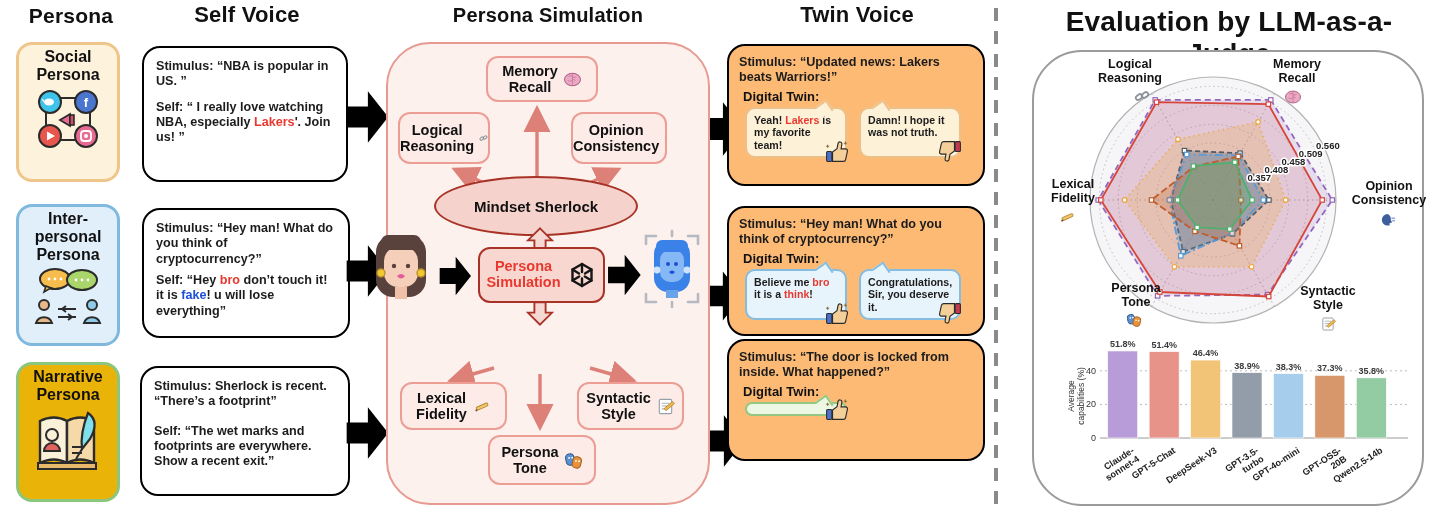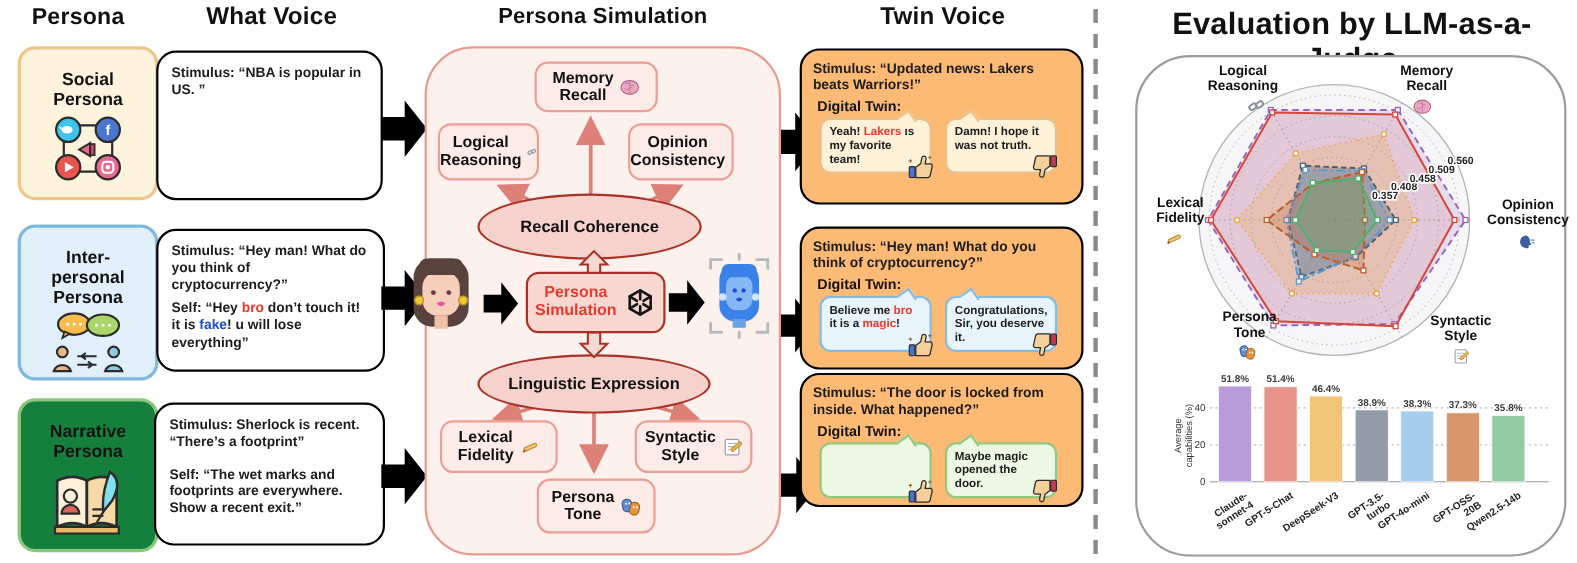--- a/index.html
+++ b/index.html
@@ -2,24 +2,24 @@
 <html><head>
 <meta charset="utf-8">
 <style>
   html,body{margin:0;padding:0;background:#fff}
   body{font-family:"Liberation Sans", sans-serif;}
   #canvas{position:relative;width:1434px;height:512px;background:#fff;overflow:hidden}
   .abs{position:absolute}
   .pre{white-space:pre-line}
   .hdr{position:absolute;font-weight:800;font-size:21px;text-align:center;color:#111;letter-spacing:.2px}
   
-  .pcard{position:absolute;width:128px;border-radius:16px;border:3px solid;display:flex;flex-direction:column;align-items:center;padding-top:19px;gap:3px;box-sizing:border-box}
+  .pcard{position:absolute;width:104px;border-radius:16px;border:3px solid;display:flex;flex-direction:column;align-items:center;padding-top:3px;gap:3px;box-sizing:border-box}
   .pcard .t{font-weight:800;font-size:16px;text-align:center;white-space:pre-line;line-height:1.12;color:#111}
   .c1{border-color:#efc68a}.c2{border-color:#7fb9de}.c3{border-color:#8cc57c}
-  .pcard.c1{background:#fdf3dc}.pcard.c2{background:#e0eff9}.pcard.c3{background:#15803d}
+  .pcard.c1{background:#fdf3dc}.pcard.c2{background:#e0eff9}.pcard.c3{background:#eab308}
   
   .scard{position:absolute;background:#fff;border:2.5px solid;border-radius:18px;padding:11px 12px;display:flex;flex-direction:column;gap:10px;box-sizing:border-box}
   .tcard{position:absolute;background:#fdba74;border:2.5px solid;border-radius:18px;padding:9px 10px 12px;box-sizing:border-box}
   .txt{font-size:12.6px;font-weight:600;color:#1c1c1c;line-height:1.22}
   .dtlabel{font-size:13px;font-weight:800;margin:3px 0 3px 4px;color:#111}
   .bubrow{display:flex;gap:12px;margin-top:0;padding-left:6px}
   .bub{position:relative;border:2px solid;border-radius:10px;padding:5px 7px;font-size:10.6px;font-weight:600;line-height:1.18;width:102px;box-sizing:border-box;color:#1c1c1c}
   .bub .tail{position:absolute;top:-7px;width:11px;height:11px;transform:rotate(55deg);border-left:2px solid;border-top:2px solid;background:inherit}
   .bub.c1{background:#fdf1d8;border-color:#ecc189}
   .bub.c2{background:#e8f4fc;border-color:#85bce0}
@@ -95,21 +95,21 @@
           <path d="M15 4 V12 M24.5 20.5 L17.8 16.4 M5.5 20.5 L12.2 16.4 M15 26 V18.5 M24.5 9.5 L18 13.5 M5.5 9.5 L12 13.5"></path>
         </g>
       </symbol>
       <symbol id="sym-chev" viewBox="0 0 52 72">
         <path d="M3 24 H27 V7 L50 36 L27 65 V48 H3 Z"></path>
       </symbol>
     </defs>
   </svg>
 
   <div class="hdr" style="left:10px;top:4px;width:122px">Persona</div>
-  <div class="hdr" style="left:142px;top:2px;width:210px;font-size:22px">What Voice</div>
+  <div class="hdr" style="left:142px;top:2px;width:210px;font-size:22px">Self Voice</div>
   <div class="hdr" style="left:398px;top:4px;width:300px;font-size:20px">Persona Simulation</div>
   <div class="hdr" style="left:744px;top:2px;width:226px;font-size:22px">Twin Voice</div>
   <div class="hdr" style="left:1032px;top:6px;width:394px;font-size:28px">Evaluation by LLM-as-a-Judge</div>
 
   <div class="pcard c1" style="left:16px;top:42px;height:140px">
     <div class="t">Social
 Persona</div>
     <svg width="72" height="66" viewBox="0 0 72 66">
       <rect x="14" y="11" width="44" height="42" rx="13" fill="none" stroke="#2b2b2b" stroke-width="2"></rect>
       <circle cx="18" cy="15" r="11" fill="#3ec3ea" stroke="#2b2b2b" stroke-width="2"></circle>
@@ -157,20 +157,21 @@
       <path d="M8 56 h58 v6 h-58 Z" fill="#e8b96a" stroke="#2b2b2b" stroke-width="2"></path>
       <circle cx="22" cy="28" r="6" fill="#fbf0d8" stroke="#2b2b2b" stroke-width="2"></circle>
       <path d="M14 44 a8 8 0 0 1 16 0 Z" fill="#e0635c" stroke="#2b2b2b" stroke-width="2"></path>
       <path d="M58 6 Q70 14 60 32 L52 42 Q50 26 58 6 Z" fill="#7fe0ec" stroke="#2b2b2b" stroke-width="2.2"></path>
       <path d="M52 42 L46 52 M42 40 h12 M42 46 h10" fill="none" stroke="#2b2b2b" stroke-width="2"></path>
     </svg>
   </div>
 
   <div class="scard c1" style="left:142px;top:46px;width:206px;height:136px">
     <div class="txt"><span style="font-weight: 800;">Stimulus: </span><span>“NBA is popular in US. ”</span></div>
+    <div class="txt"><span style="font-weight: 800;">Self: </span><span>“ I really love watching NBA, especially </span><span style="color: rgb(232, 57, 47);">Lakers</span><span>'. Join us! ”</span></div>
   </div>
   <div class="scard c2" style="left:142px;top:208px;width:208px;height:130px;gap:6px">
     <div class="txt"><span style="font-weight: 800;">Stimulus: </span><span>“Hey man! What do you think of cryptocurrency?”</span></div>
     <div class="txt"><span style="font-weight: 800;">Self: </span><span>“Hey </span><span style="color: rgb(232, 57, 47);">bro</span><span> don’t touch it! it is </span><span style="color: #1d4ed8;">fake</span><span>! u will lose everything”</span></div>
   </div>
   <div class="scard c3" style="left:140px;top:366px;width:210px;height:130px;gap:14px">
     <div class="txt"><span style="font-weight: 800;">Stimulus: </span><span>Sherlock is recent. “There’s  a footprint”</span></div>
     <div class="txt"><span style="font-weight: 800;">Self: </span><span>“The wet marks and footprints are everywhere. Show a recent exit.”</span></div>
   </div>
 
@@ -227,24 +228,21 @@
       </svg>
   </div>
   <div class="cap" style="left:571px;top:112px;width:96px;height:52px">
     <span class="tx pre">Opinion
 Consistency</span>
     <svg width="18" height="18">
         <use href="#sym-head"></use>
       </svg>
   </div>
   <div class="ell" style="left:434px;top:176px;width:204px;height:60px">
-    <span>Recall Coherence</span>
-  </div>
-  <div class="ell" style="left:434px;top:322px;width:212px;height:54px">
-    <span>Linguistic Expression</span>
+    <span>Mindset Sherlock</span>
   </div>
   <div class="cap" style="left:400px;top:382px;width:107px;height:48px">
     <span class="tx pre">Lexical
 Fidelity</span>
     <svg width="19" height="19">
         <use href="#sym-pen"></use>
       </svg>
   </div>
   <div class="cap" style="left:577px;top:382px;width:107px;height:48px">
     <span class="tx pre">Syntactic
@@ -331,21 +329,21 @@
           </svg>
       </div>
     </div>
   </div>
   <div class="tcard c2" style="left:727px;top:206px;width:258px;height:130px">
     <div class="txt"><span style="font-weight: 800;">Stimulus: </span><span>“Hey man! What do you think of cryptocurrency?”</span></div>
     <div class="dtlabel">Digital Twin:</div>
     <div class="bubrow">
       <div class="bub c2">
         <span class="tail" style="left:72%"></span>
-        <span><span>Believe me </span><span style="color: rgb(232, 57, 47);">bro</span><span> it is a </span><span style="color: rgb(232, 57, 47);">magic</span><span>!</span></span>
+        <span><span>Believe me </span><span style="color: rgb(232, 57, 47);">bro</span><span> it is a </span><span style="color: rgb(232, 57, 47);">think</span><span>!</span></span>
         <svg class="thumb">
             <use href="#sym-tup"></use>
           </svg>
       </div>
       <div class="bub c2">
         <span class="tail" style="left:14%"></span>
         <span><span>Congratulations, Sir, you deserve it.</span></span>
         <svg class="thumb">
             <use href="#sym-tdown"></use>
           </svg>
@@ -353,27 +351,20 @@
     </div>
   </div>
   <div class="tcard c3" style="left:727px;top:339px;width:258px;height:122px">
     <div class="txt"><span style="font-weight: 800;">Stimulus: </span><span>“The door is locked from inside. What happened?”</span></div>
     <div class="dtlabel">Digital Twin:</div>
     <div class="bubrow">
       <div class="bub c3">
         <span class="tail" style="left:72%"></span>
         <svg class="thumb">
             <use href="#sym-tup"></use>
-          </svg>
-      </div>
-      <div class="bub c3">
-        <span class="tail" style="left:14%"></span>
-        <span><span>Maybe magic opened the door.</span></span>
-        <svg class="thumb">
-            <use href="#sym-tdown"></use>
           </svg>
       </div>
     </div>
   </div>
 
   <div class="divider"></div>
 
   <div class="rpanel"></div>
   <svg id="radar-svg" class="abs" style="left:1050px;top:52px" width="360" height="300">
       <circle cx="163" cy="148" r="123" fill="#f6f6f8" stroke="#b3b3b3" stroke-width="1.2"></circle>

